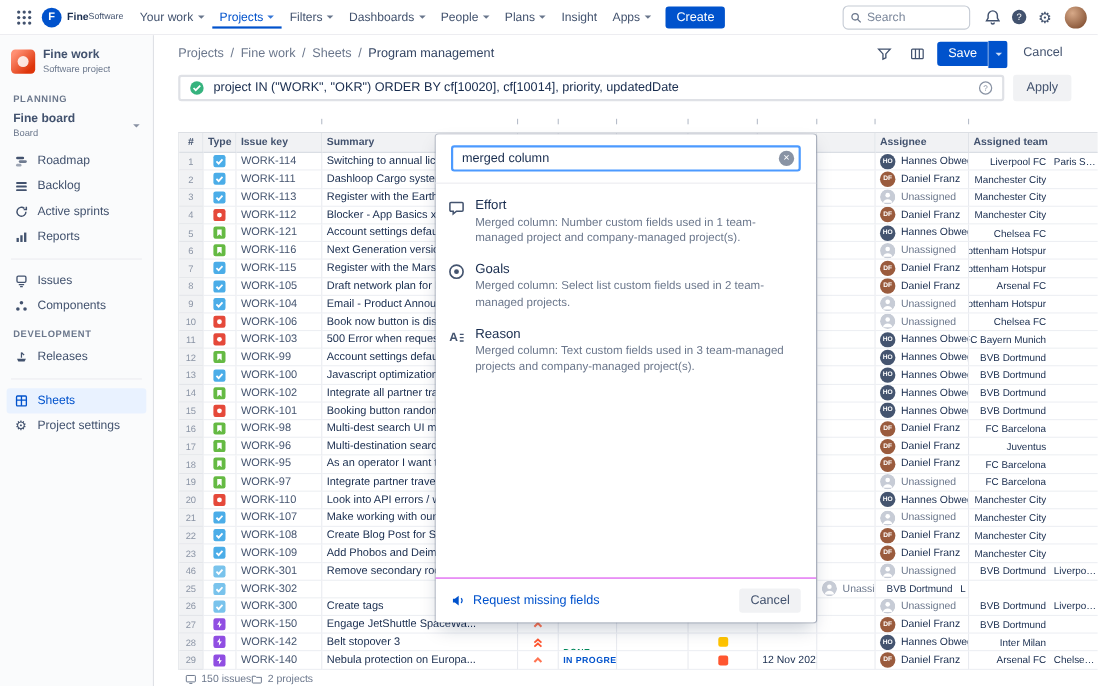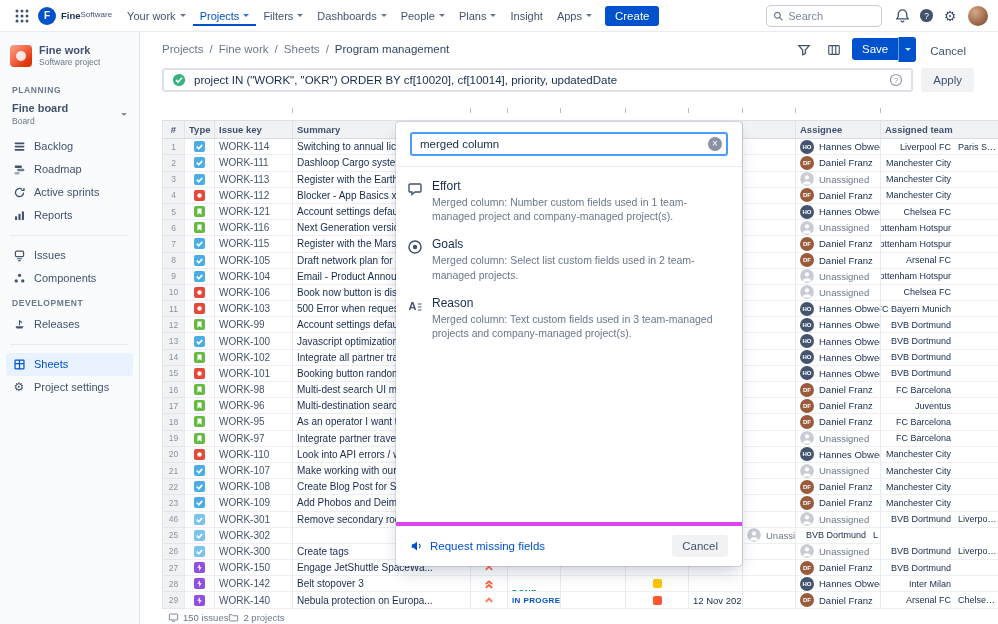--- a/index.html
+++ b/index.html
@@ -48,21 +48,21 @@
   .sitem.active{background:#E9F2FF;color:#0052CC}
   .sitem.active .sic{color:#0052CC}
   .sdiv{height:1px;background:#EBECF0;margin:8px 4px}
 
   
   .main{flex:1;display:flex;flex-direction:column;background:#fff;overflow:hidden}
   .crumbrow{height:36px;display:flex;align-items:center;padding:0 24px 0 22px}
   .breadcrumb{display:flex;align-items:center;gap:6px;font-size:11.5px;color:#6B778C}
   .breadcrumb a{color:#6B778C}
   .breadcrumb .current{color:#344563}
-  .crumb-actions{margin-left:auto;display:flex;align-items:flex-end;gap:6px}
+  .crumb-actions{margin-left:auto;display:flex;align-items:flex-start;gap:6px}
   .savewrap{display:flex;align-items:center}
   .save{background:#0052CC;color:#fff;font-size:11.5px;padding:5px 10px;border-radius:3px 0 0 3px}
   .savearrow{background:#0052CC;color:#fff;width:18px;height:25px;border-radius:0 3px 3px 0;border-left:1px solid rgba(255,255,255,.45);display:flex;align-items:center;justify-content:center}
   .savearrow .chev{margin-left:0}
   .cancel{font-size:11.5px;color:#42526E;padding:5px 8px}
 
   .queryrow{display:flex;align-items:center;gap:8px;margin:2px 24px 0 22px}
   .querybox{flex:1;height:24px;border:2px solid #DFE1E6;border-radius:3px;display:flex;align-items:center;gap:8px;padding:0 8px;background:#fff;overflow:hidden}
   .qtext{font-size:11.5px;color:#172B4D;white-space:nowrap;overflow:hidden}
   .q-help{margin-left:auto;flex:none;display:flex}
@@ -111,21 +111,21 @@
   .minputwrap{position:relative}
   .minputwrap input{width:100%;height:24px;border:2px solid #4C9AFF;border-radius:3px;padding:0 26px 0 8px;font-size:11.5px;color:#172B4D;outline:none;cursor:text}
   .mclear{position:absolute;right:6px;top:5px;width:14px;height:14px;border-radius:50%;background:#8993A4;color:#fff;font-size:10px;line-height:13px;text-align:center;cursor:pointer}
   .mlist{padding:5px 0 0}
   .fitem2{display:flex;align-items:flex-start;gap:8px;padding:7px 14px 7px 10px}
   .ficon{width:18px;height:18px;flex:none;display:flex;align-items:center;justify-content:center;color:#44546F;margin-top:1px}
   .ftext{display:flex;flex-direction:column}
   .ftitle{font-size:12px;color:#172B4D;margin-bottom:2px}
   .fdesc{font-size:10.5px;color:#6B778C;line-height:1.35;max-width:292px}
   .mgrow{flex:1}
-  .mfooter{border-top:4px solid #d946ef;padding:9px 14px;display:flex;align-items:center;justify-content:space-between}
+  .mfooter{border-top:1px solid #d946ef;padding:9px 14px;display:flex;align-items:center;justify-content:space-between}
   .mrequest{display:flex;align-items:center;gap:6px;color:#0052CC;font-size:11.5px}
   .mcancel{background:rgba(9,30,66,.06);padding:5px 10px;border-radius:3px;font-size:11.5px;color:#42526E}
 </style>
 </head>
 <body>
 
 <div class="page">
 
   <header class="topnav">
     <button class="iconbtn">
@@ -222,36 +222,36 @@
       <div class="board">
         <span class="btext">
           <span class="bname">Fine board</span>
           <span class="bsub">Board</span>
         </span>
         <span class="chev bchev"></span>
       </div>
       <a class="sitem">
         <span class="sic">
             <svg width="13" height="13" viewBox="0 0 16 16" fill="currentColor">
+              <rect x="2" y="3" width="9" height="3" rx="1.5"></rect>
+              <rect x="5" y="7" width="9" height="3" rx="1.5" opacity=".75"></rect>
+              <rect x="2" y="11" width="6" height="3" rx="1.5" opacity=".5"></rect>
+            </svg>
+          </span>
+        <span>Roadmap</span>
+      </a>
+      <a class="sitem">
+        <span class="sic">
+            <svg width="13" height="13" viewBox="0 0 16 16" fill="currentColor">
               <rect x="2" y="3" width="12" height="2.2" rx="1"></rect>
               <rect x="2" y="7" width="12" height="2.2" rx="1"></rect>
               <rect x="2" y="11" width="12" height="2.2" rx="1"></rect>
             </svg>
           </span>
         <span>Backlog</span>
-      </a>
-      <a class="sitem">
-        <span class="sic">
-            <svg width="13" height="13" viewBox="0 0 16 16" fill="currentColor">
-              <rect x="2" y="3" width="9" height="3" rx="1.5"></rect>
-              <rect x="5" y="7" width="9" height="3" rx="1.5" opacity=".75"></rect>
-              <rect x="2" y="11" width="6" height="3" rx="1.5" opacity=".5"></rect>
-            </svg>
-          </span>
-        <span>Roadmap</span>
       </a>
       <a class="sitem">
         <span class="sic">
             <svg width="13" height="13" viewBox="0 0 16 16">
               <path d="M13 8a5 5 0 1 1-1.8-3.8" fill="none" stroke="currentColor" stroke-width="1.6"></path>
               <path d="M13.5 2.5v3h-3" fill="none" stroke="currentColor" stroke-width="1.6"></path>
             </svg>
           </span>
         <span>Active sprints</span>
       </a>

